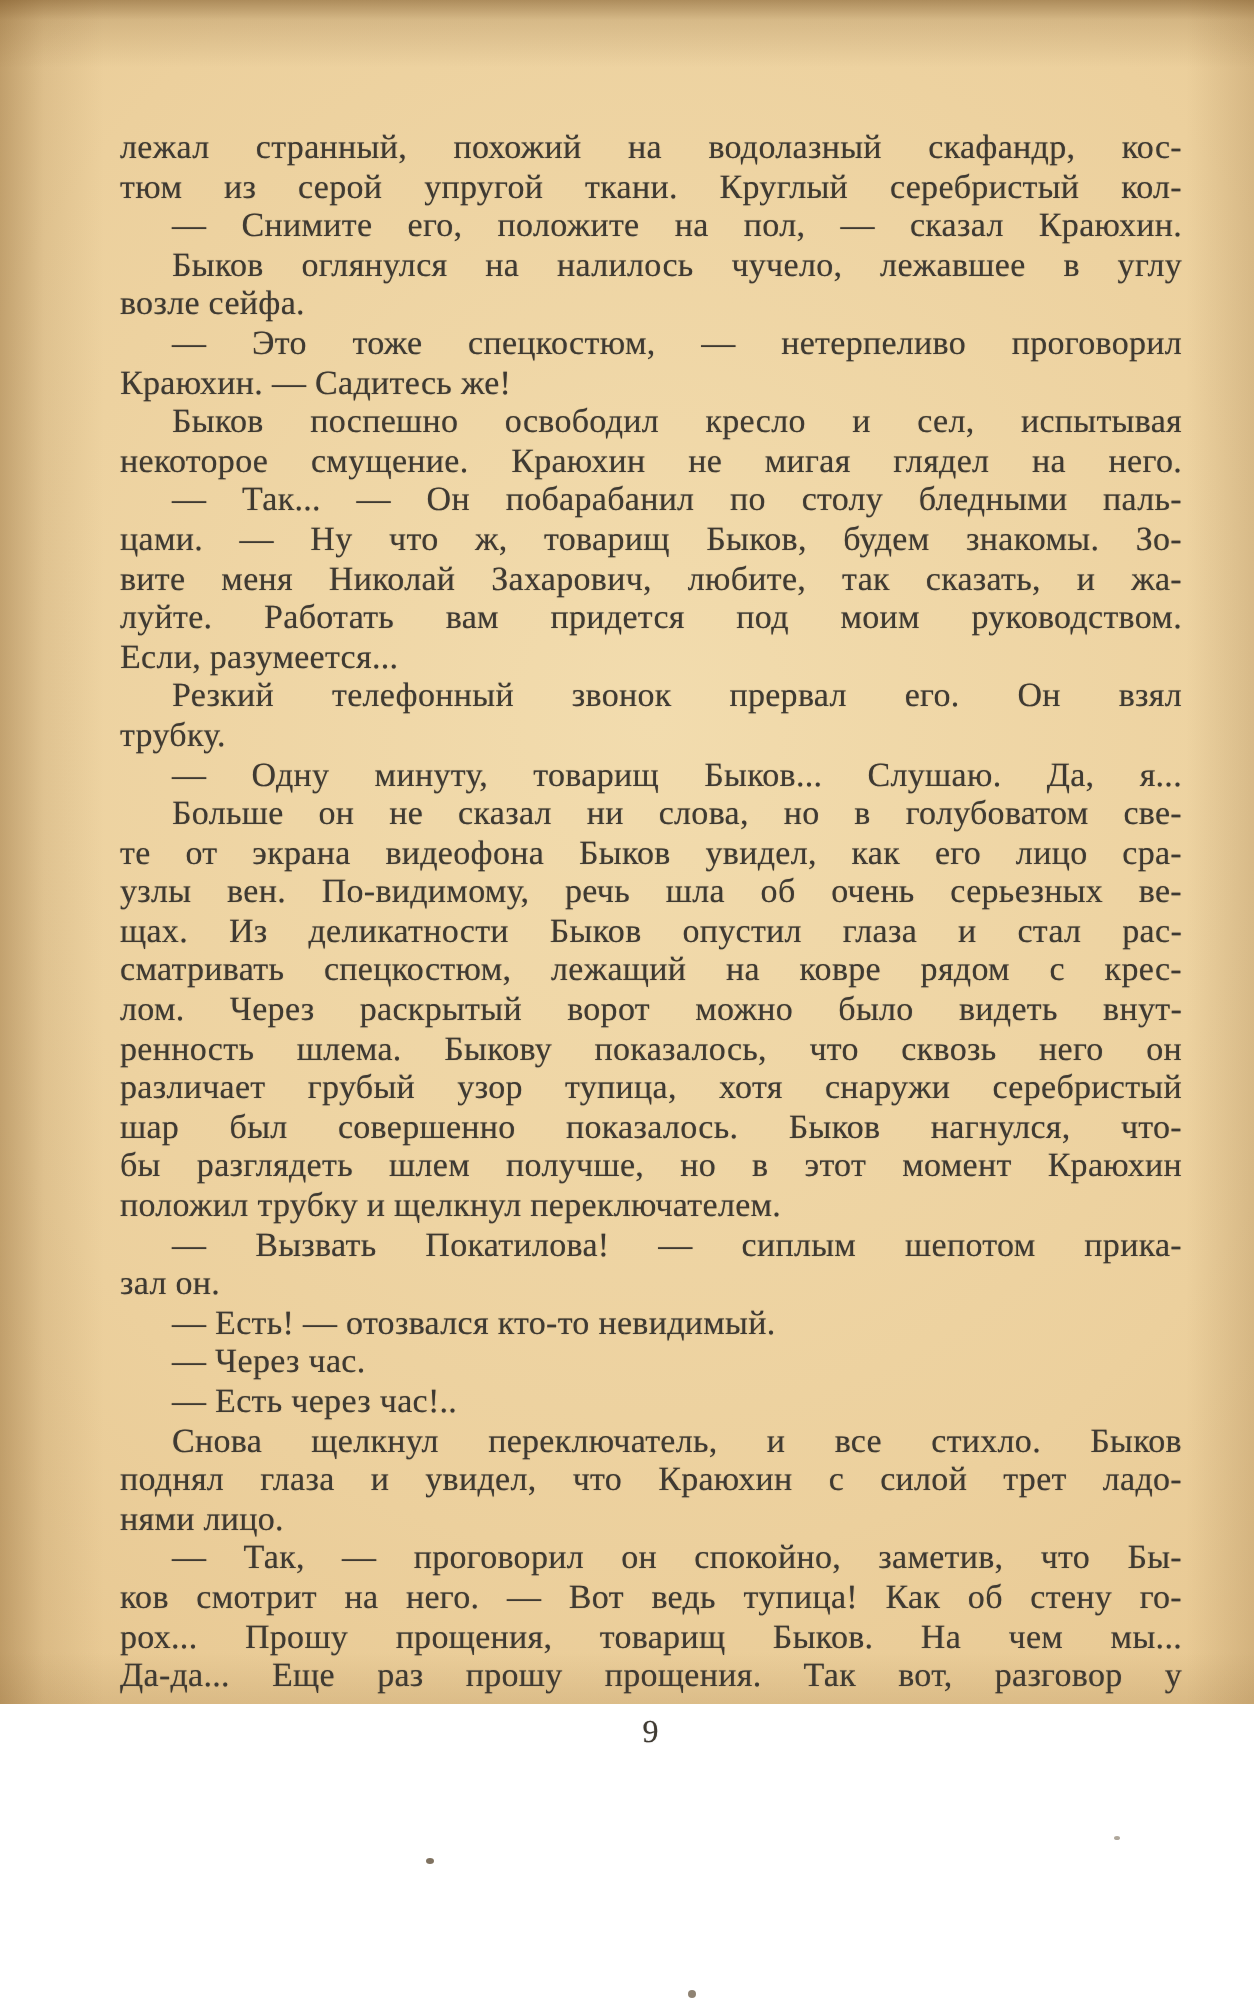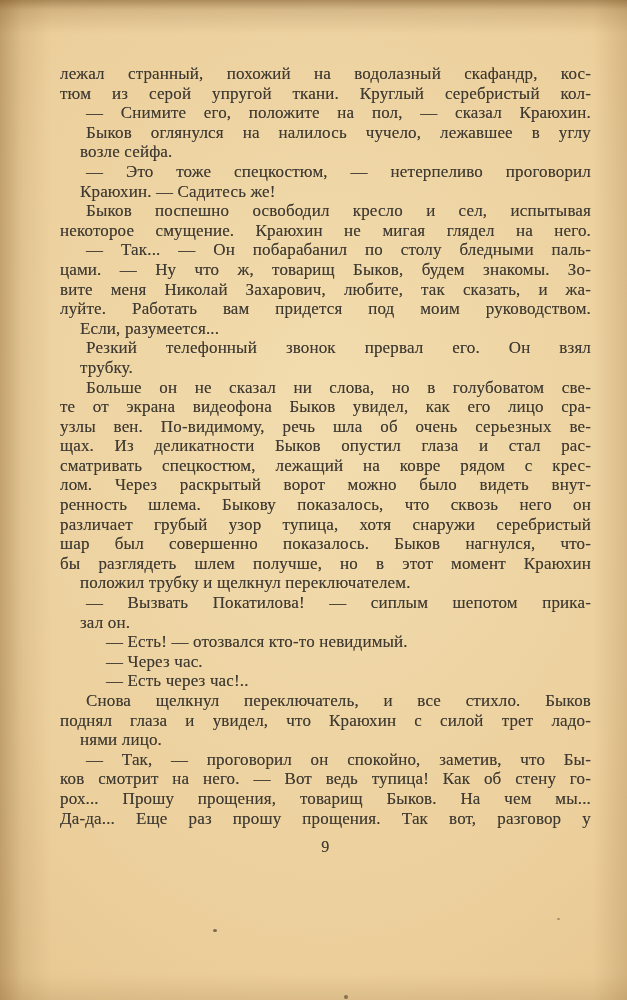--- a/index.html
+++ b/index.html
@@ -6,42 +6,42 @@
     margin: 0;
     padding: 0;
     width: 627px;
     height: 1000px;
     overflow: hidden;
     font-family: "Liberation Serif", "DejaVu Serif", serif;
   }
   .scan-page {
     position: relative;
     width: 627px;
-    height: 1000px;
+    height: 852px;
     background:
       linear-gradient(180deg, rgba(110,72,26,0.50) 0px, rgba(110,72,26,0.18) 10px, rgba(110,72,26,0.0) 34px),
       linear-gradient(90deg,  rgba(125,84,34,0.38) 0px, rgba(125,84,34,0.12) 22px, rgba(125,84,34,0.0) 52px),
       linear-gradient(270deg, rgba(130,90,40,0.20) 0px, rgba(130,90,40,0.0) 34px),
       linear-gradient(0deg,   rgba(130,90,40,0.14) 0px, rgba(130,90,40,0.0) 26px),
       radial-gradient(130% 110% at 52% 42%, #f2dcae 0%, #ecd09d 45%, #e4c28a 78%, #d9b277 100%);
   }
   .text-block {
     position: absolute;
     left: 60px;
     top: 64px;
     width: 531px;
     color: #3f3a32;
     font-size: 17px;
     line-height: 19.6px;
     letter-spacing: 0.15px;
     text-shadow: 0 0 0.5px rgba(63,58,50,0.55);
   }
   .line { text-align: justify; white-space: normal; }
   .line.just { text-align-last: justify; }
-  .line.end  { text-align-last: left; margin-left: 20px; }
+  .line.end  { text-align-last: left; }
   .line.indent { text-indent: 26px; }
   .page-number {
     margin-top: 9px;
     text-align: center;
     font-size: 16px;
     letter-spacing: 0.5px;
   }
   .speck {
     position: absolute;
     border-radius: 50%;
@@ -66,20 +66,21 @@
         <div class="line end">Краюхин. — Садитесь же!</div>
         <div class="line just indent">Быков поспешно освободил кресло и сел, испытывая</div>
         <div class="line just">некоторое смущение. Краюхин не мигая глядел на него.</div>
         <div class="line just indent">— Так... — Он побарабанил по столу бледными паль-</div>
         <div class="line just">цами. — Ну что ж, товарищ Быков, будем знакомы. Зо-</div>
         <div class="line just">вите меня Николай Захарович, любите, так сказать, и жа-</div>
         <div class="line just">луйте. Работать вам придется под моим руководством.</div>
         <div class="line end">Если, разумеется...</div>
         <div class="line just indent">Резкий телефонный звонок прервал его. Он взял</div>
         <div class="line end">трубку.</div>
+        <div class="line just indent">— Одну минуту, товарищ Быков... Слушаю. Да, я...</div>
         <div class="line just indent">Больше он не сказал ни слова, но в голубоватом све-</div>
         <div class="line just">те от экрана видеофона Быков увидел, как его лицо сра-</div>
         <div class="line just">узлы вен. По-видимому, речь шла об очень серьезных ве-</div>
         <div class="line just">щах. Из деликатности Быков опустил глаза и стал рас-</div>
         <div class="line just">сматривать спецкостюм, лежащий на ковре рядом с крес-</div>
         <div class="line just">лом. Через раскрытый ворот можно было видеть внут-</div>
         <div class="line just">ренность шлема. Быкову показалось, что сквозь него он</div>
         <div class="line just">различает грубый узор тупица, хотя снаружи серебристый</div>
         <div class="line just">шар был совершенно показалось. Быков нагнулся, что-</div>
         <div class="line just">бы разглядеть шлем получше, но в этот момент Краюхин</div>

